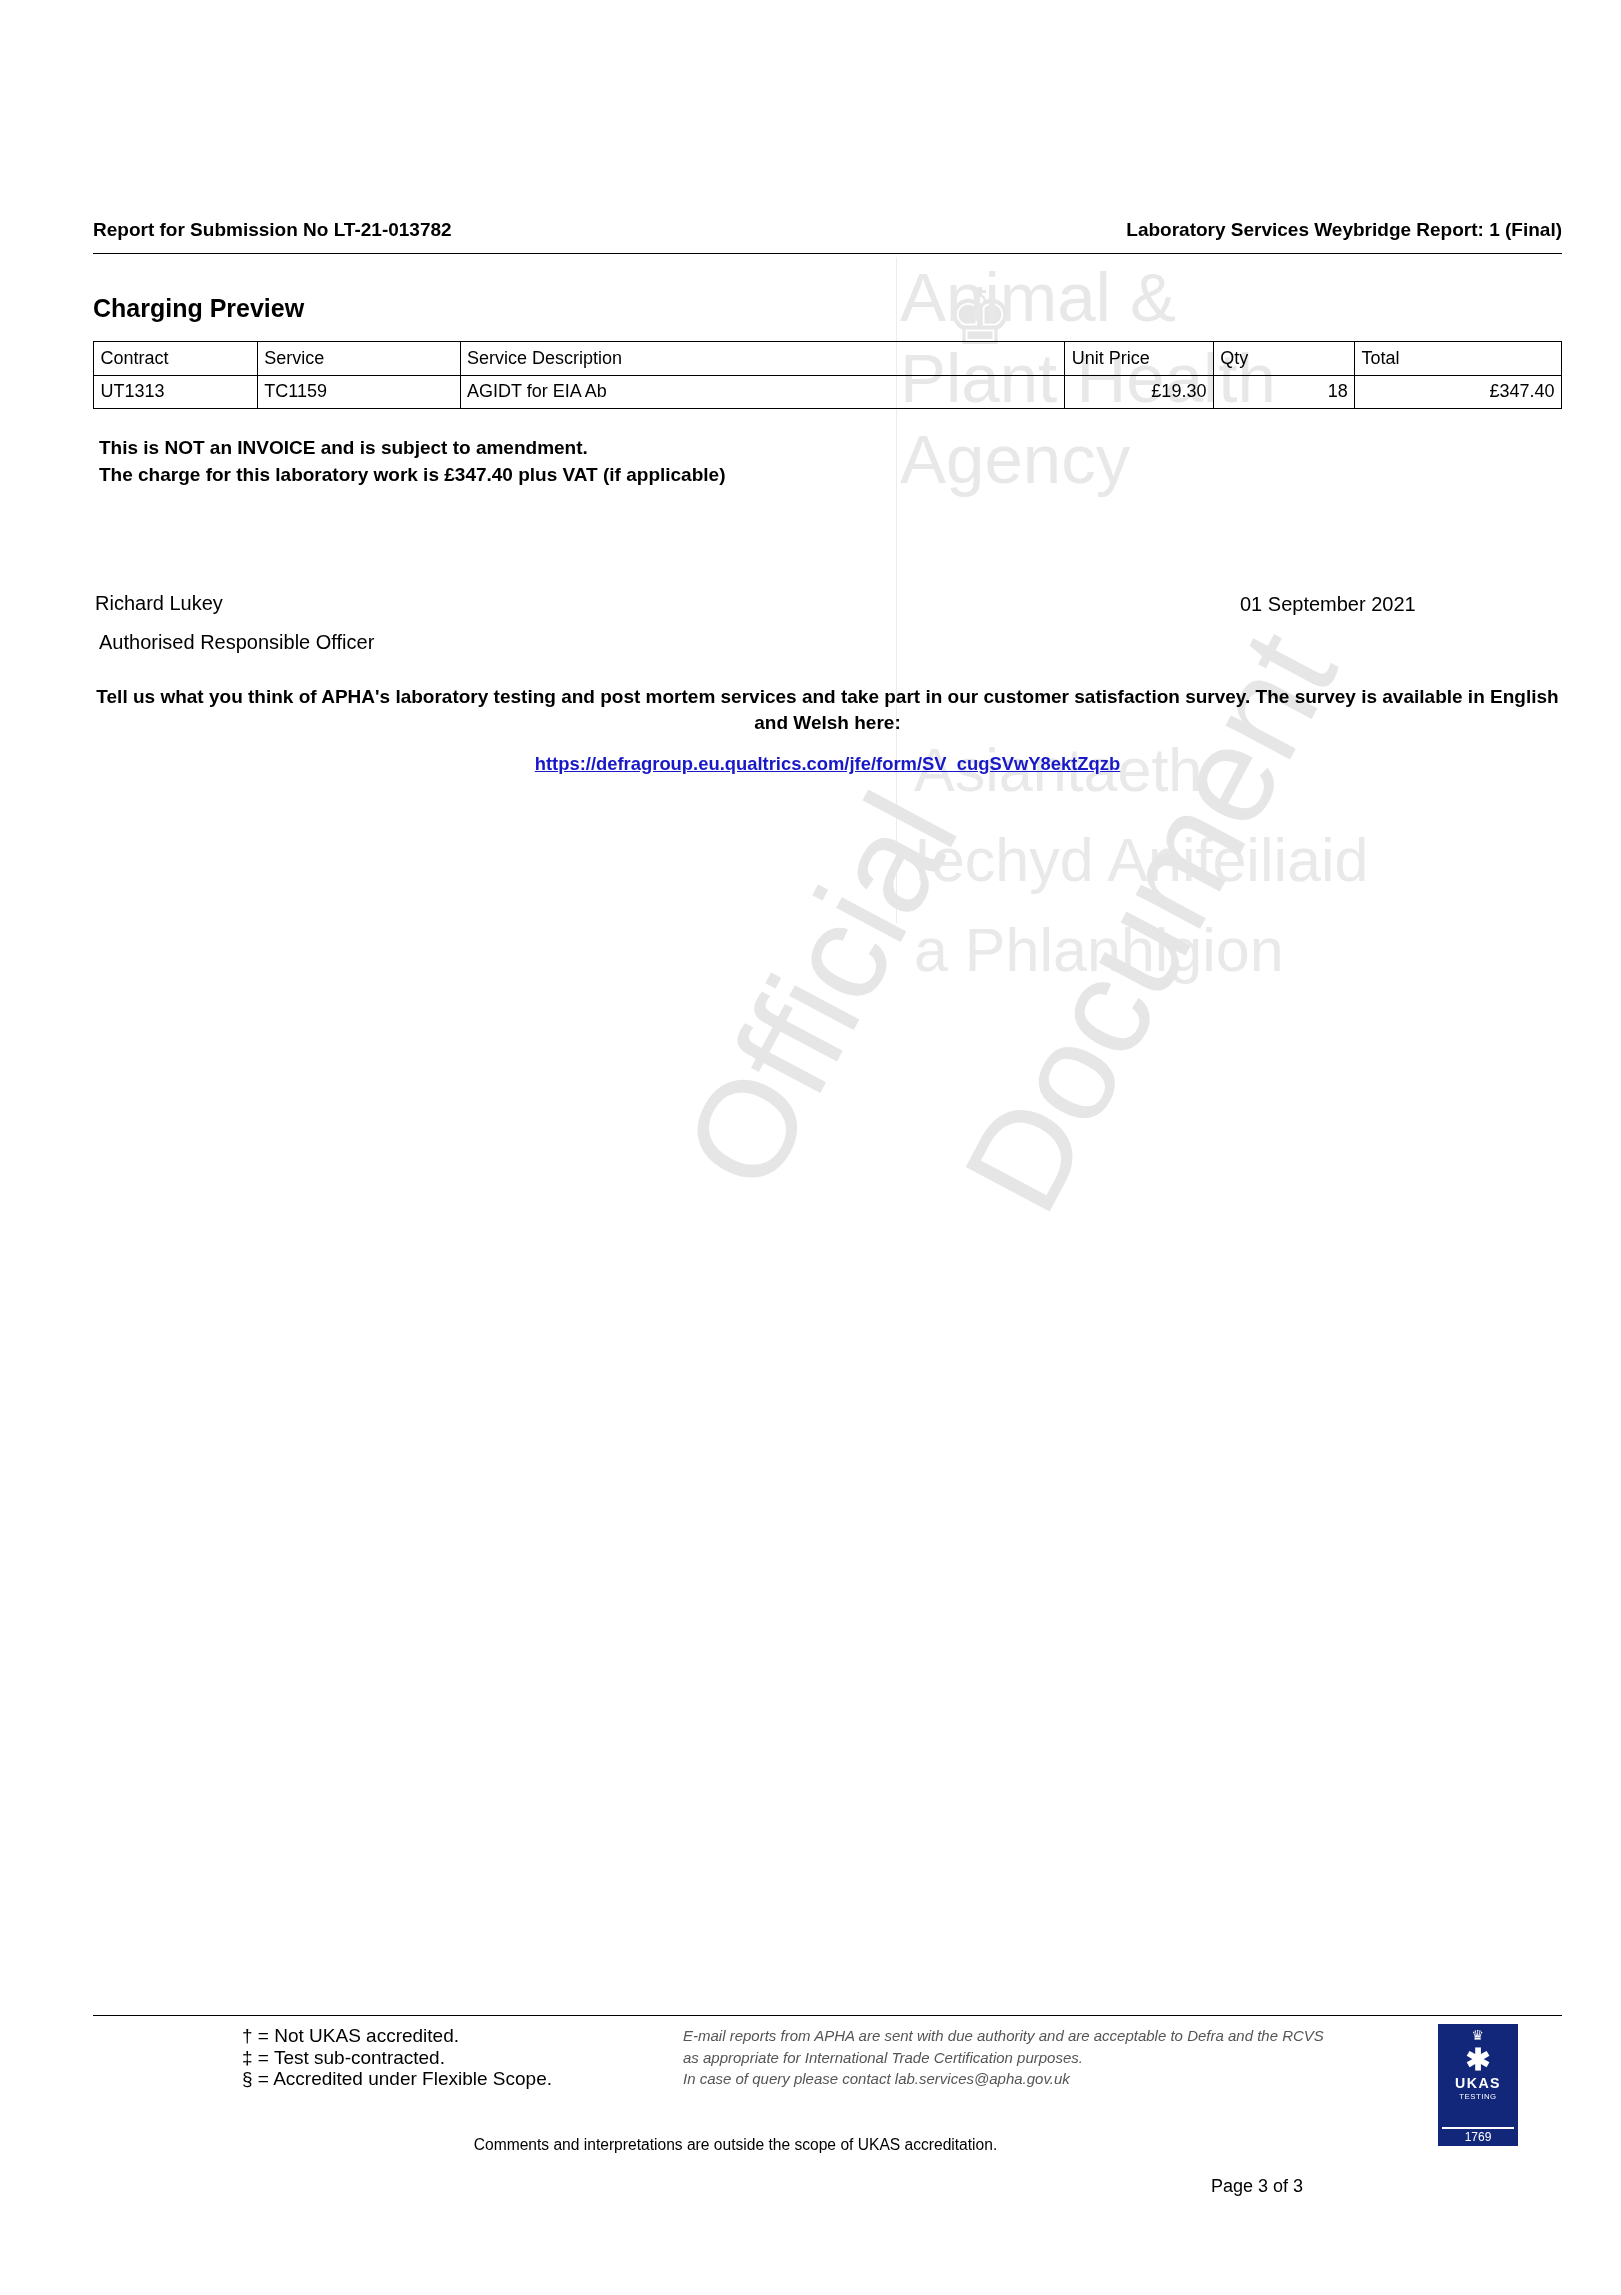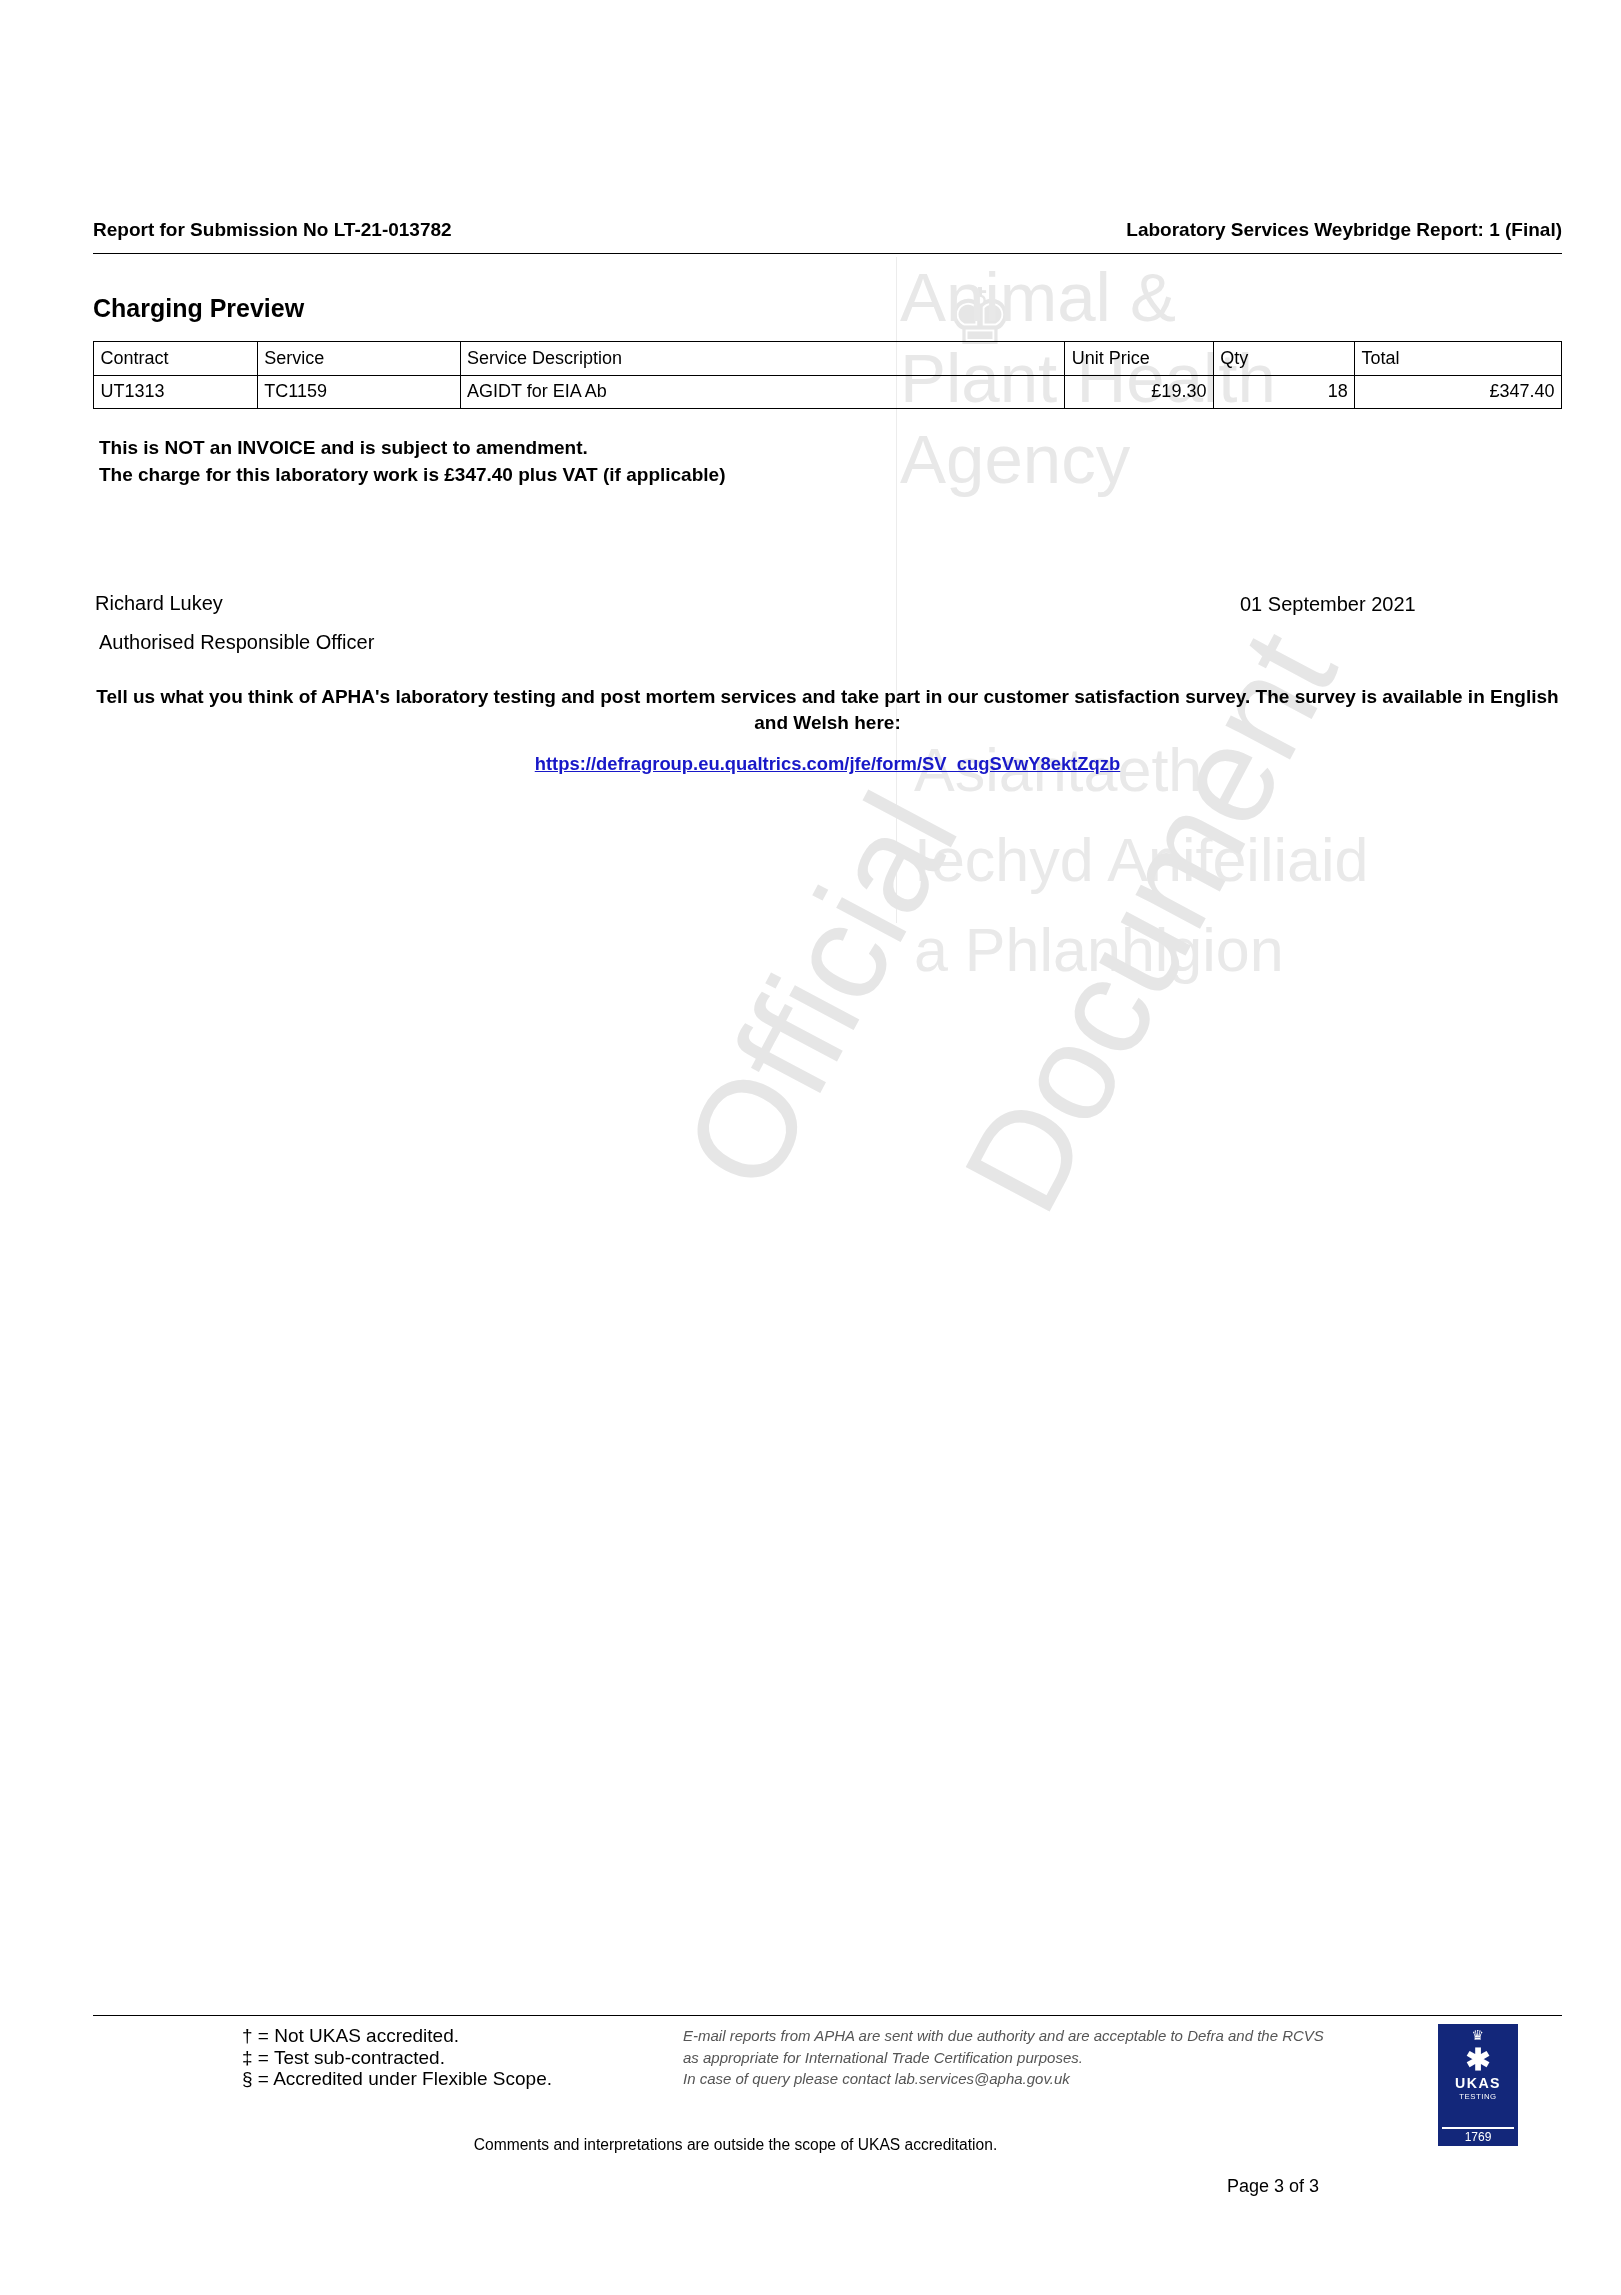--- a/index.html
+++ b/index.html
@@ -226,21 +226,20 @@
     top: 2136px;
     width: 1285px;
     text-align: center;
     font-size: 15.6px;
   }
   .page-num {
     position: absolute;
     left: 1194px;
     top: 2176px;
     font-size: 18px;
-    margin-left: 16px;
   }
 
   
   .ukas {
     position: absolute;
     left: 1421px;
     top: 2024px;
     width: 80px;
     height: 122px;
     background: #13277a;

